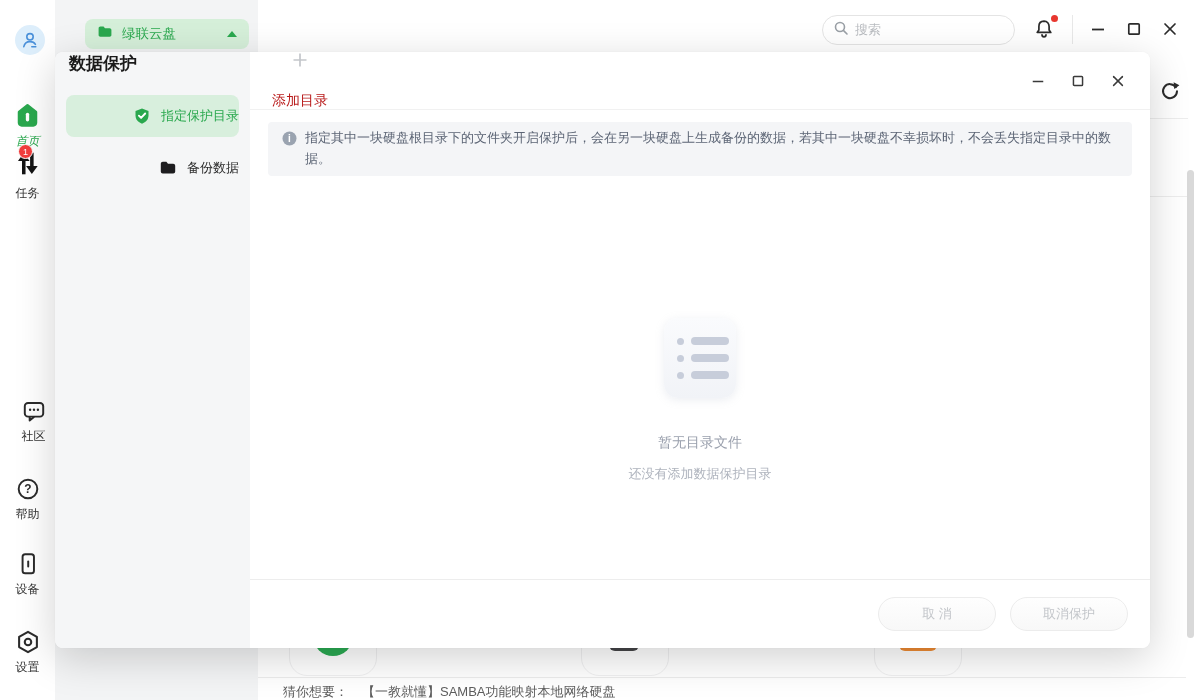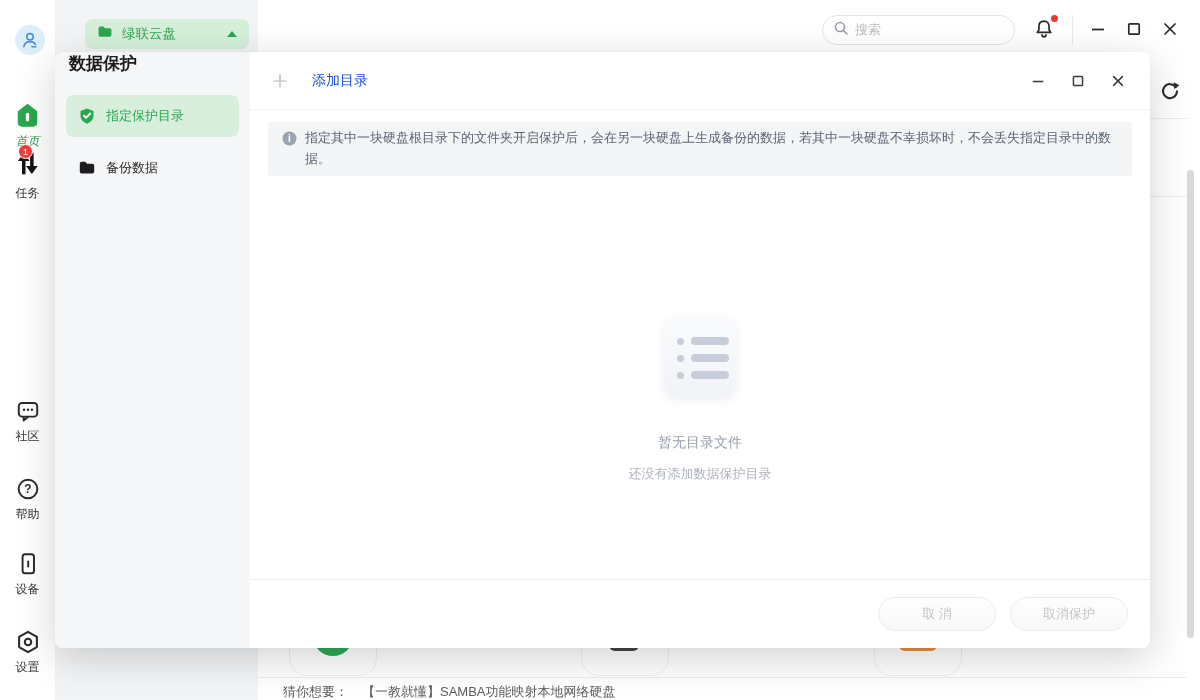--- a/index.html
+++ b/index.html
@@ -37,27 +37,27 @@
   .app-card { position:absolute; top:596px; width:88px; height:80px; background:#fff; border:1px solid #f0f0f1; border-radius:18px; display:flex; align-items:center; justify-content:center; z-index:1; cursor:pointer; }
   .bg-footer-divider { position:absolute; left:258px; top:677px; width:928px; height:1px; background:#ececec; z-index:1; }
   .hint-row { position:absolute; left:283px; top:683px; display:flex; gap:14px; font-size:13px; color:#5d5d5d; z-index:1; }
   .hint-row .hint-link { cursor:pointer; }
 
   
   .dialog { position:absolute; left:55px; top:52px; width:1095px; height:596px; border-radius:8px; background:#fff; box-shadow:0 10px 40px rgba(0,0,0,.18), 0 0 1px rgba(0,0,0,.08); display:flex; z-index:10; overflow:hidden; }
   .dlg-panel { width:195px; background:#f5f6f7; flex-shrink:0; }
   .dlg-title { font-size:17px; font-weight:bold; color:#1a1a1a; padding-left:14px; }
   .dlg-nav { margin-top:20px; display:flex; flex-direction:column; gap:0; }
-  .dlg-nav-item { margin:0 11px; height:42px; border-radius:8px; display:flex; align-items:center; gap:10px; padding-left:12px; font-size:13px; color:#2b2b2b; cursor:pointer; }
+  .dlg-nav-item { margin:0 11px; height:42px; border-radius:8px; display:flex; align-items:center; gap:10px; padding-left:12px; font-size:13px; color:#2b2b2b; cursor:pointer;justify-content:flex-end; }
   .dlg-nav-item.active { background:#d8efdd; color:#2aa84e; }
   .dlg-nav-item + .dlg-nav-item { margin-top:10px; }
 
   .dlg-content { flex:1; position:relative; background:#fff; }
   .dlg-header { height:58px; display:flex; align-items:center; padding:0 24px 0 22px; border-bottom:1px solid #f1f1f1; }
-  .add-btn { display:flex; align-items:center; gap:24px; font-size:14px; color:#1d4ed8; cursor:pointer; }
+  .add-btn { display:flex; align-items:center; gap:24px; font-size:14px; color:#b91c1c; cursor:pointer;flex-direction:column; }
   .dlg-controls { margin-left:auto; display:flex; gap:24px; }
   .dlg-controls .winbtn { position:static; top:auto; }
 
   .banner { margin:12px 18px 0 18px; background:#f4f5f7; border-radius:4px; padding:6px 14px; display:flex; gap:8px; align-items:flex-start; }
   .banner .txt { font-size:13px; line-height:1.6; color:#5c6575; }
   .banner svg { margin-top:3px; flex-shrink:0; }
 
   .empty-state { position:absolute; left:0; right:0; top:266px; display:flex; flex-direction:column; align-items:center; }
   .empty-card { width:72px; height:80px; border-radius:14px; background:linear-gradient(180deg,#fafbfd 0%,#f1f3f7 100%); box-shadow:0 2px 8px rgba(180,188,205,.25); display:flex; flex-direction:column; justify-content:center; gap:9px; padding-left:13px; }
   .empty-row { display:flex; align-items:center; gap:7px; }
@@ -181,21 +181,21 @@
           <polygon points="3.8,10.5 9.4,3 15,10.5" fill="#141414"></polygon>
           <rect x="7.7" y="9.2" width="3.4" height="14.2" fill="#141414"></rect>
           <polygon points="11.6,15.5 17.2,23 22.8,15.5" fill="#141414"></polygon>
           <rect x="15.5" y="2.6" width="3.4" height="14.2" fill="#141414"></rect>
         </svg>
       <span class="badge">1</span>
     </span>
     <span class="lbl">任务</span>
   </div>
 
-  <div class="rail-item" style="top:398px;">
+  <div class="rail-item" style="top:398px;margin-left:6px;">
     <svg width="26" height="26" viewBox="0 0 24 24">
         <rect x="3.5" y="4.6" width="17" height="12.6" rx="3" fill="none" stroke="#2b2b2b" stroke-width="1.8"></rect>
         <circle cx="8.4" cy="10.9" r="1.1" fill="#2b2b2b"></circle>
         <circle cx="12" cy="10.9" r="1.1" fill="#2b2b2b"></circle>
         <circle cx="15.6" cy="10.9" r="1.1" fill="#2b2b2b"></circle>
         <path d="M8 17.4v3.4l4.2-3.4" fill="none" stroke="#2b2b2b" stroke-width="1.8" stroke-linejoin="round"></path>
       </svg>
     <span class="lbl">社区</span>
   </div>
 

